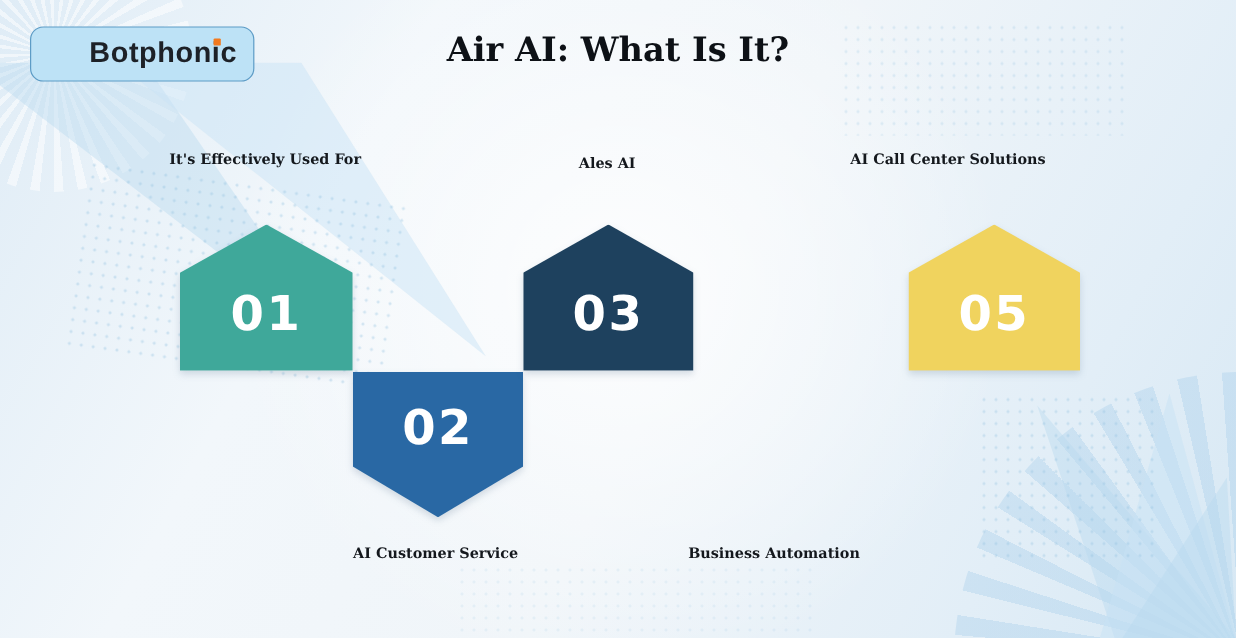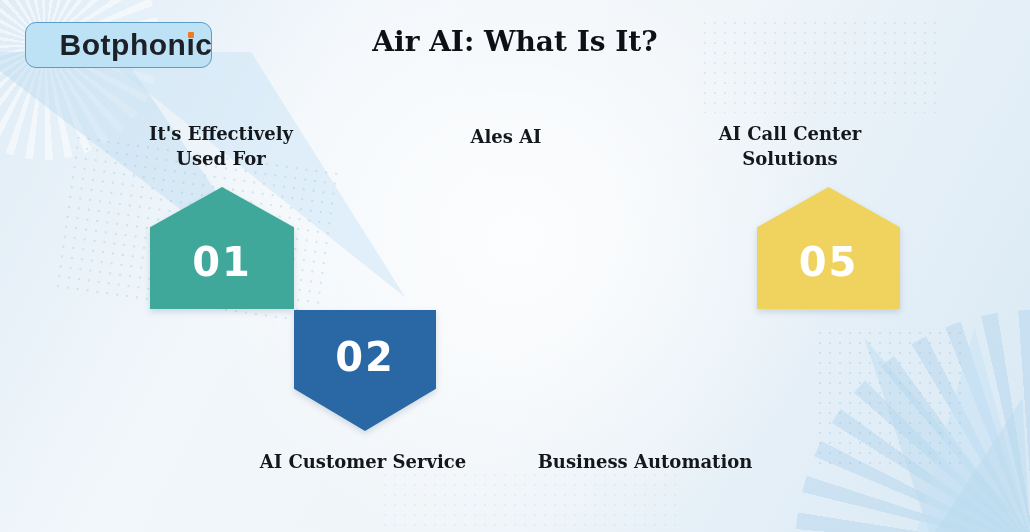--- a/index.html
+++ b/index.html
@@ -37,34 +37,34 @@
     clip-path:polygon(58% 0%, 100% 100%, 14% 100%);background:rgba(198,225,244,0.48);}
   .tri-br-3{left:935px;top:398px;width:95px;height:134px;
     clip-path:polygon(92% 0%, 100% 100%, 0% 100%);}
   
   .logo{
     position:absolute;left:25px;top:22px;width:187px;height:46px;
     background:#bde2f6;border:1.5px solid #5d9cc6;border-radius:11px;
     display:flex;align-items:center;justify-content:center;box-sizing:border-box;
   }
   .logo-text{
-    font-family:"Liberation Sans", sans-serif;font-weight:bold;font-size:30px;
+    font-family:"Liberation Sans", sans-serif;font-weight:bold;font-size:24px;
     color:#1d2127;letter-spacing:0.5px;line-height:30px;white-space:nowrap;margin-left:35px;
   }
   .i-seg{position:relative;display:inline-block;}
   .i-dot{position:absolute;left:1.5px;top:1.5px;width:6px;height:6px;border-radius:1px;}
   
   .title{
     position:absolute;left:315px;top:25px;width:400px;margin:0;
     text-align:center;font-size:28px;font-weight:bold;color:#0d1116;
   }
   
   .step-label{
     position:absolute;text-align:center;
-    font-size:18px;line-height:25px;font-weight:bold;color:#14181d;
+    font-size:12px;line-height:25px;font-weight:bold;color:#14181d;
   }
   
   .pent-wrap{position:absolute;filter:drop-shadow(0 3px 3px rgba(44,78,110,0.18));}
   .pent{
     width:100%;height:100%;box-sizing:border-box;
     display:flex;align-items:center;justify-content:center;
   }
   .pent.up{clip-path:polygon(50% 0%, 100% 33%, 100% 100%, 0% 100%, 0% 33%);padding-top:28px;}
   .pent.down{clip-path:polygon(0% 0%, 100% 0%, 100% 65%, 50% 100%, 0% 65%);padding-bottom:28px;}
   .num{
@@ -103,20 +103,25 @@
   </div>
 
   <div class="pent-wrap" style="left:294px;top:310px;width:142px;height:121px;">
     <div class="pent down" style="background-color: rgb(41, 104, 164);">
       <span class="num">02</span>
     </div>
   </div>
   <div class="step-label" style="left:243px;top:449px;width:240px;">AI Customer Service</div>
 
   <div class="step-label" style="left:426px;top:124px;width:160px;">Ales AI</div>
+  <div class="pent-wrap" style="left:436px;top:187px;width:142px;height:122px;">
+    <div class="pent up" style="background-color: rgb(30, 65, 94);">
+      <span class="num">03</span>
+    </div>
+  </div>
 
   <div class="step-label" style="left:525px;top:449px;width:240px;">Business Automation</div>
 
   <div class="step-label" style="left:705px;top:121px;width:170px;">AI Call Center Solutions</div>
   <div class="pent-wrap" style="left:717px;top:187px;width:143px;height:122px;margin-left:40px;">
     <div class="pent up" style="background-color: rgb(240, 211, 94);">
       <span class="num">05</span>
     </div>
   </div>
 

